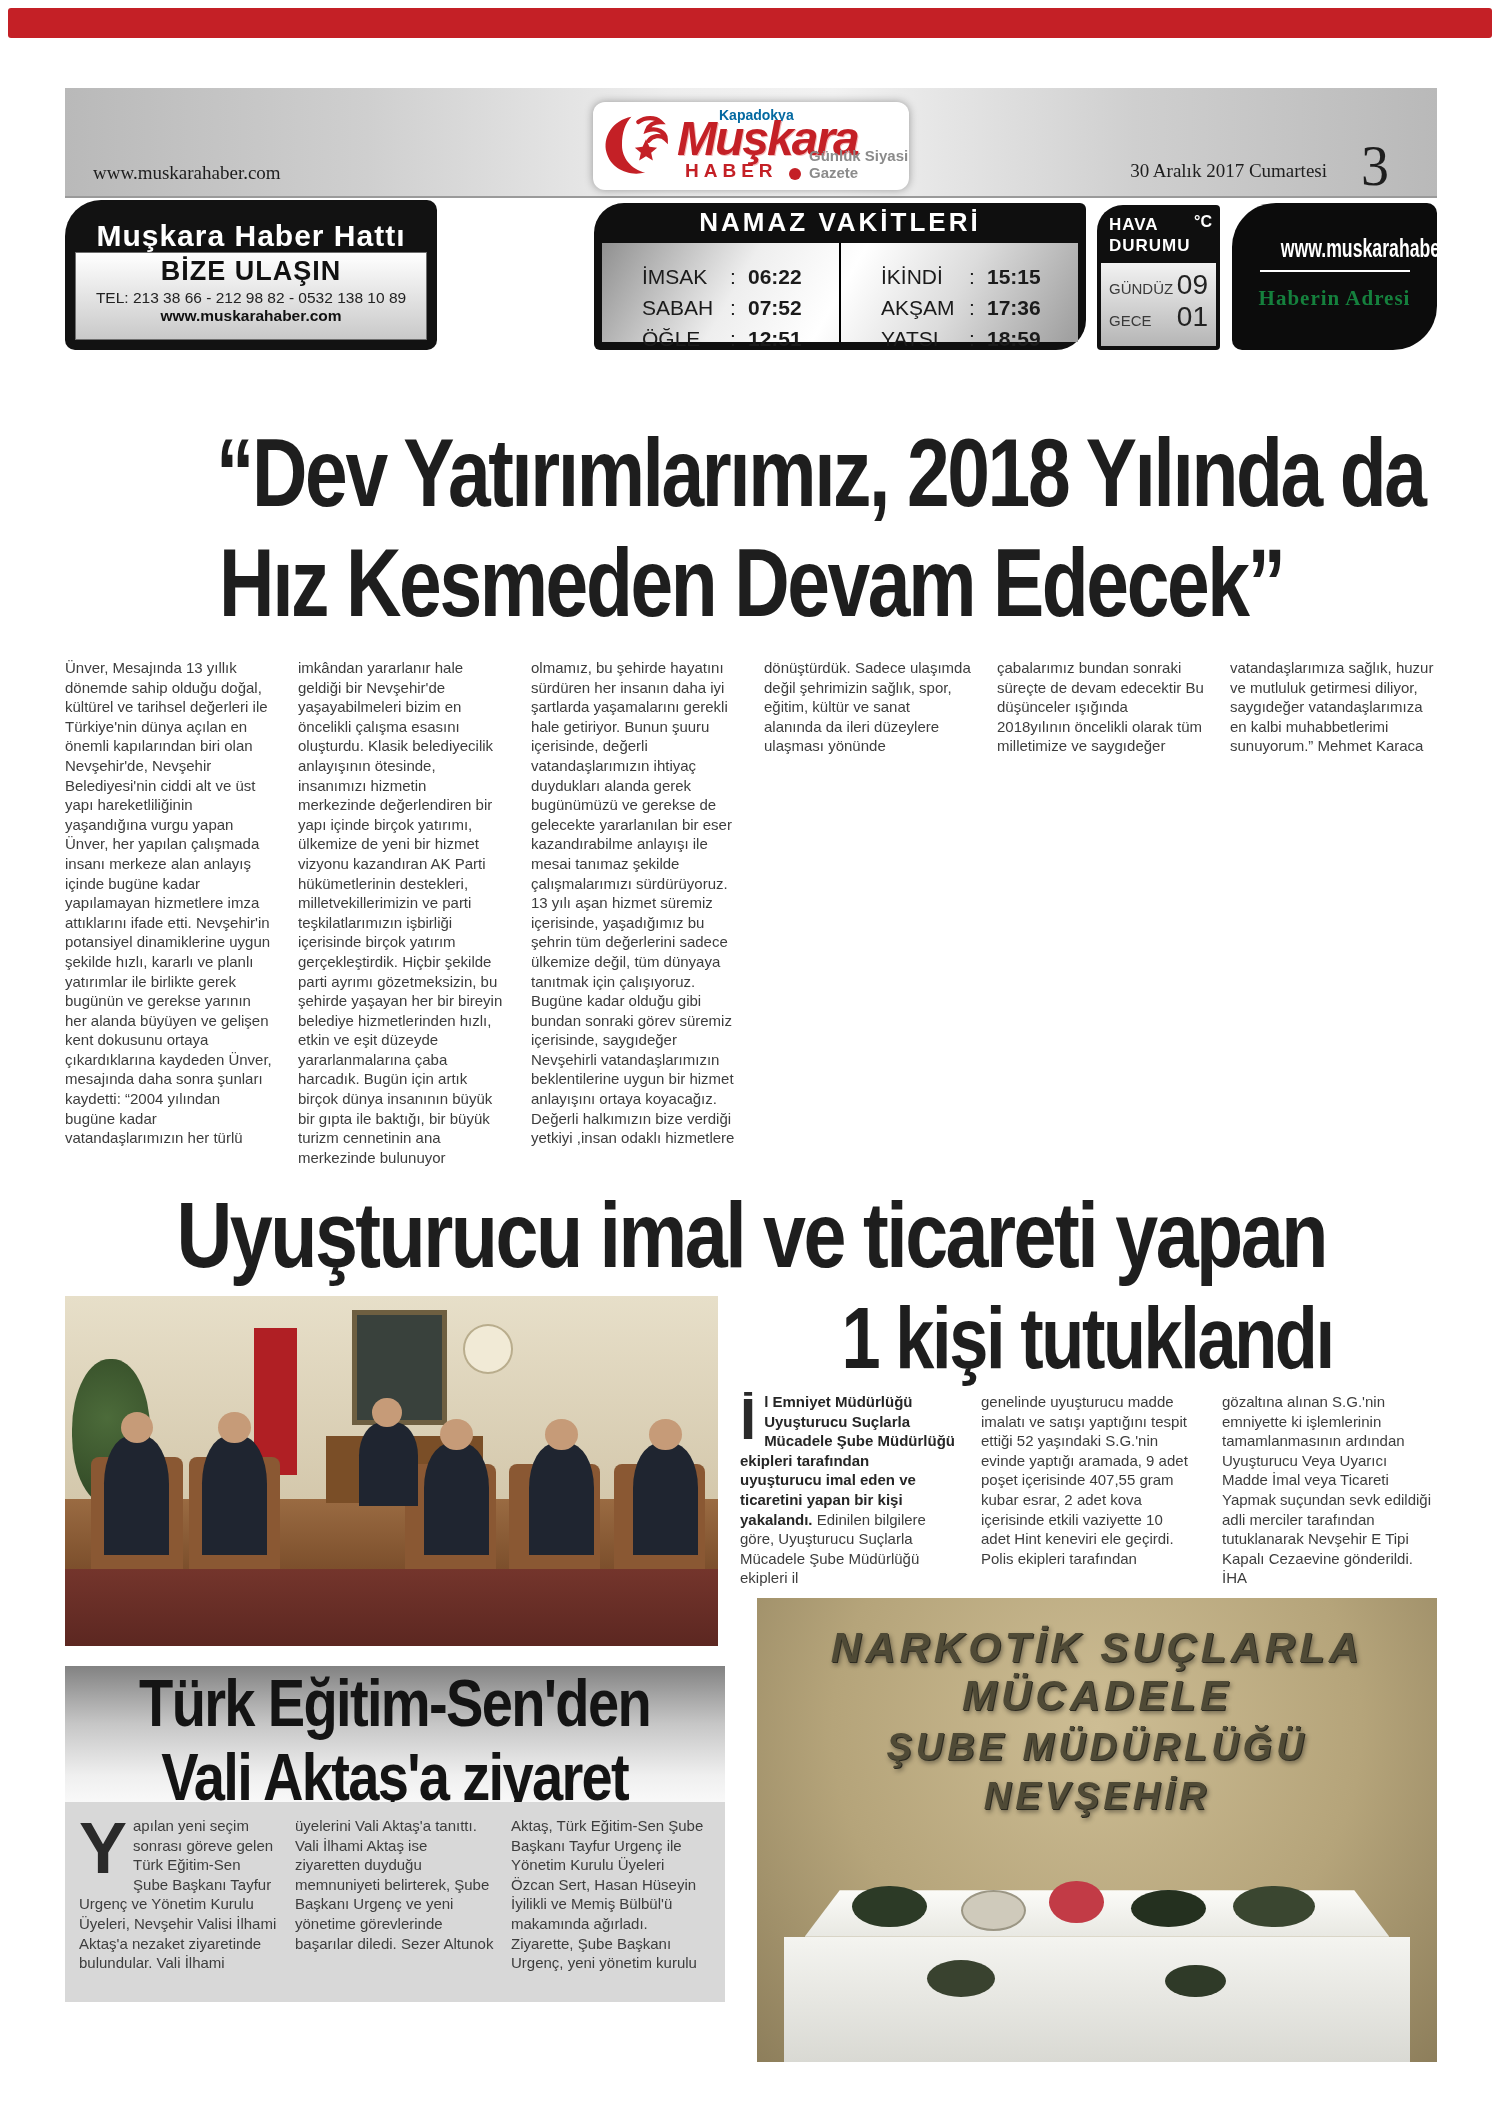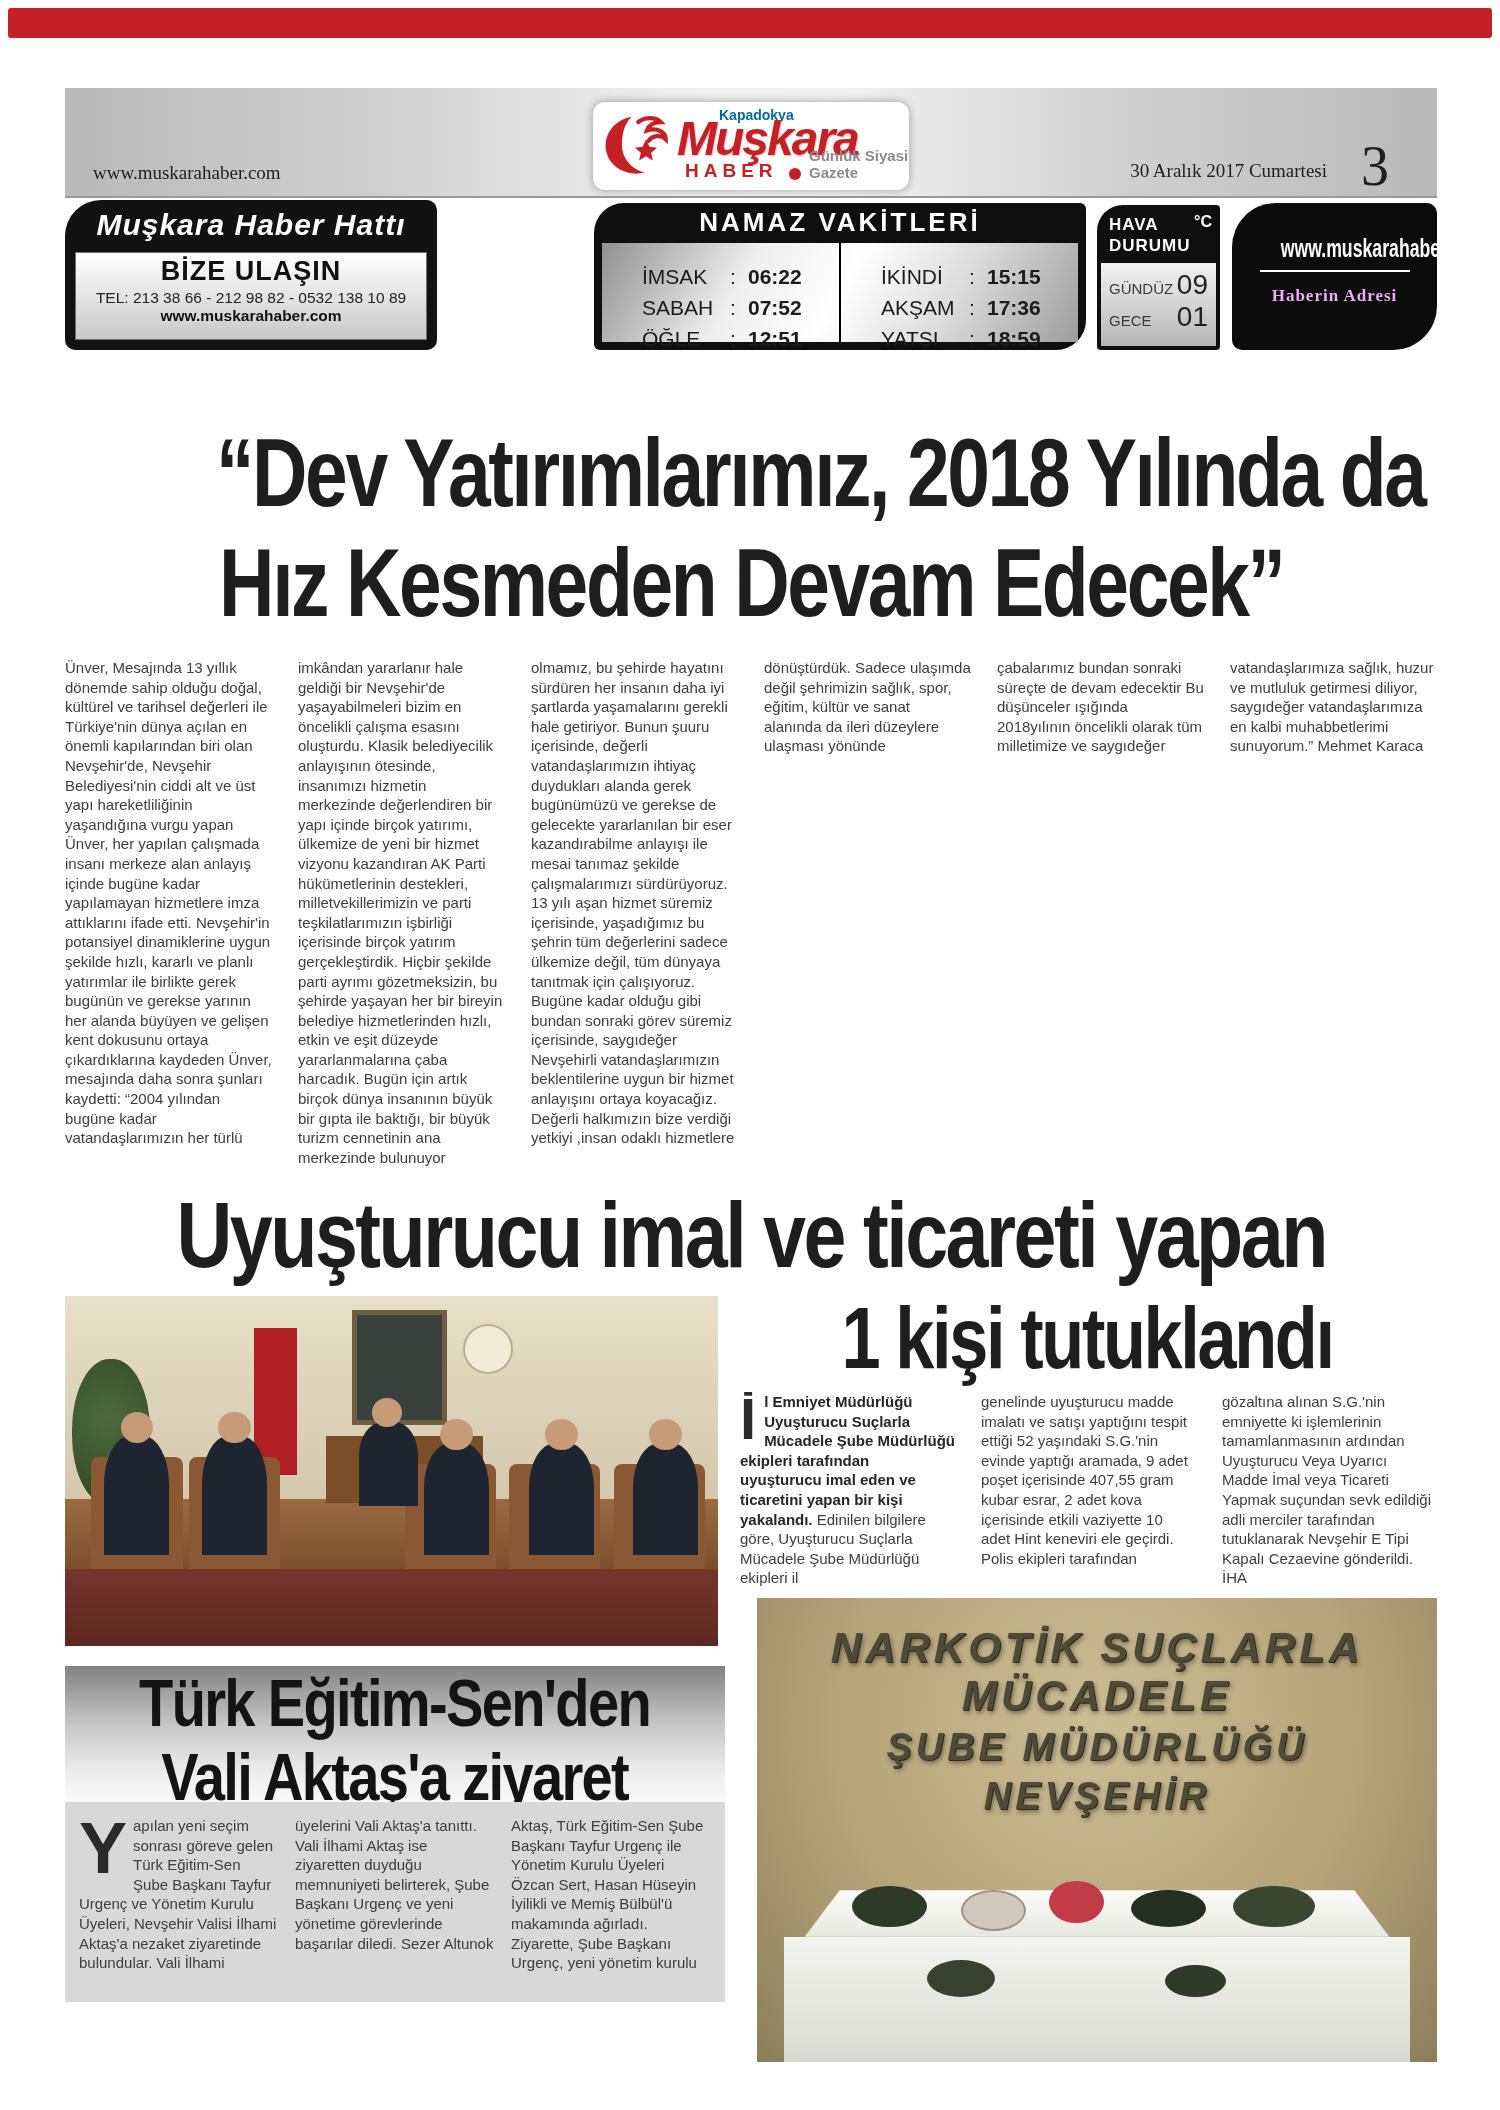--- a/index.html
+++ b/index.html
@@ -24,21 +24,21 @@
     border-radius:12px;box-shadow:0 0 8px rgba(0,0,0,.35);}
   #logo-kapadokya{left:126px;top:5px;font-size:14px;font-weight:bold;color:#0369a1;}
   #logo-name{left:84px;top:12px;font-size:48px;line-height:50px;font-weight:800;font-style:italic;
     color:#c42026;letter-spacing:-2px;text-shadow:1px 1px 0 #f2bcbc;}
   #logo-haber{left:92px;bottom:8px;font-size:19px;font-weight:800;color:#c42026;letter-spacing:5px;}
   #logo-dot{left:196px;bottom:10px;width:12px;height:12px;border-radius:50%;background:#c42026;}
   #logo-tagline{left:216px;bottom:9px;font-size:15px;color:#8b8b8b;font-weight:bold;}
 
   
   #contact-box{left:65px;top:200px;width:372px;height:150px;background:#121212;border-radius:36px 10px 10px 10px;}
-  #contact-title{width:100%;text-align:center;top:8px;font-size:30px;font-weight:800;color:#ffffff;letter-spacing:1px;font-style:italic;}
+  #contact-title{width:100%;text-align:center;top:19px;font-size:30px;font-weight:800;color:#ffffff;letter-spacing:1px;}
   #contact-inner{left:10px;right:10px;top:52px;bottom:10px;background:linear-gradient(180deg,#ffffff,#c9c9c9);
     border:1px solid #6f6f6f;text-align:center;}
   #contact-sub{margin-top:3px;font-size:27px;font-weight:800;color:#111;letter-spacing:1px;}
   #contact-phone{font-size:15.5px;color:#222;margin-top:2px;}
   #contact-site{font-size:15.5px;font-weight:bold;color:#111;}
 
   
   #prayer-box{left:594px;top:203px;width:492px;height:147px;background:#0f0f0f;border-radius:30px 6px 30px 6px;}
   #prayer-title{width:100%;text-align:center;top:4px;font-size:26px;font-weight:800;color:#fff;letter-spacing:3px;}
   #prayer-body{left:8px;right:8px;top:40px;bottom:8px;
@@ -60,21 +60,21 @@
   .weather-row{display:flex;justify-content:space-between;align-items:baseline;}
   .weather-label{font-size:15px;color:#3a3a3a;}
   .weather-val{font-size:28px;color:#222;}
 
   
   #address-box{left:1232px;top:203px;width:205px;height:147px;background:#0c0c0c;border-radius:44px 10px 44px 10px;
     text-align:center;}
   #address-site{margin-top:30px;font-size:26px;font-weight:800;color:#fff;}
   #address-site span{display:inline-block;transform:scaleX(0.68);transform-origin:50% 50%;white-space:nowrap;}
   #address-rule{width:150px;height:2px;background:#fff;margin:6px auto 8px auto;}
-  #address-tagline{font-size:17px;font-weight:bold;color:#f0abfc;letter-spacing:1px;font-family:"Liberation Serif",serif;margin-top:14px;}
+  #address-tagline{font-size:21px;font-weight:bold;color:#15803d;letter-spacing:1px;font-family:"Liberation Serif",serif;margin-top:14px;}
 
   
   #kicker{left:65px;top:360px;width:1372px;height:60px;background:#141414;text-align:center;}
   #kicker span{display:inline-block;line-height:60px;font-size:40px;font-weight:800;color:#fff;letter-spacing:13px;}
 
   
   .hl{text-align:center;}
   .hl span{display:inline-block;white-space:nowrap;font-weight:800;color:#1e1e1e;letter-spacing:-3px;
     transform:scaleX(0.8);transform-origin:50% 50%;}
   #hl1a{left:65px;top:418px;width:1372px;} #hl1a span{font-size:96px;line-height:110px;}

